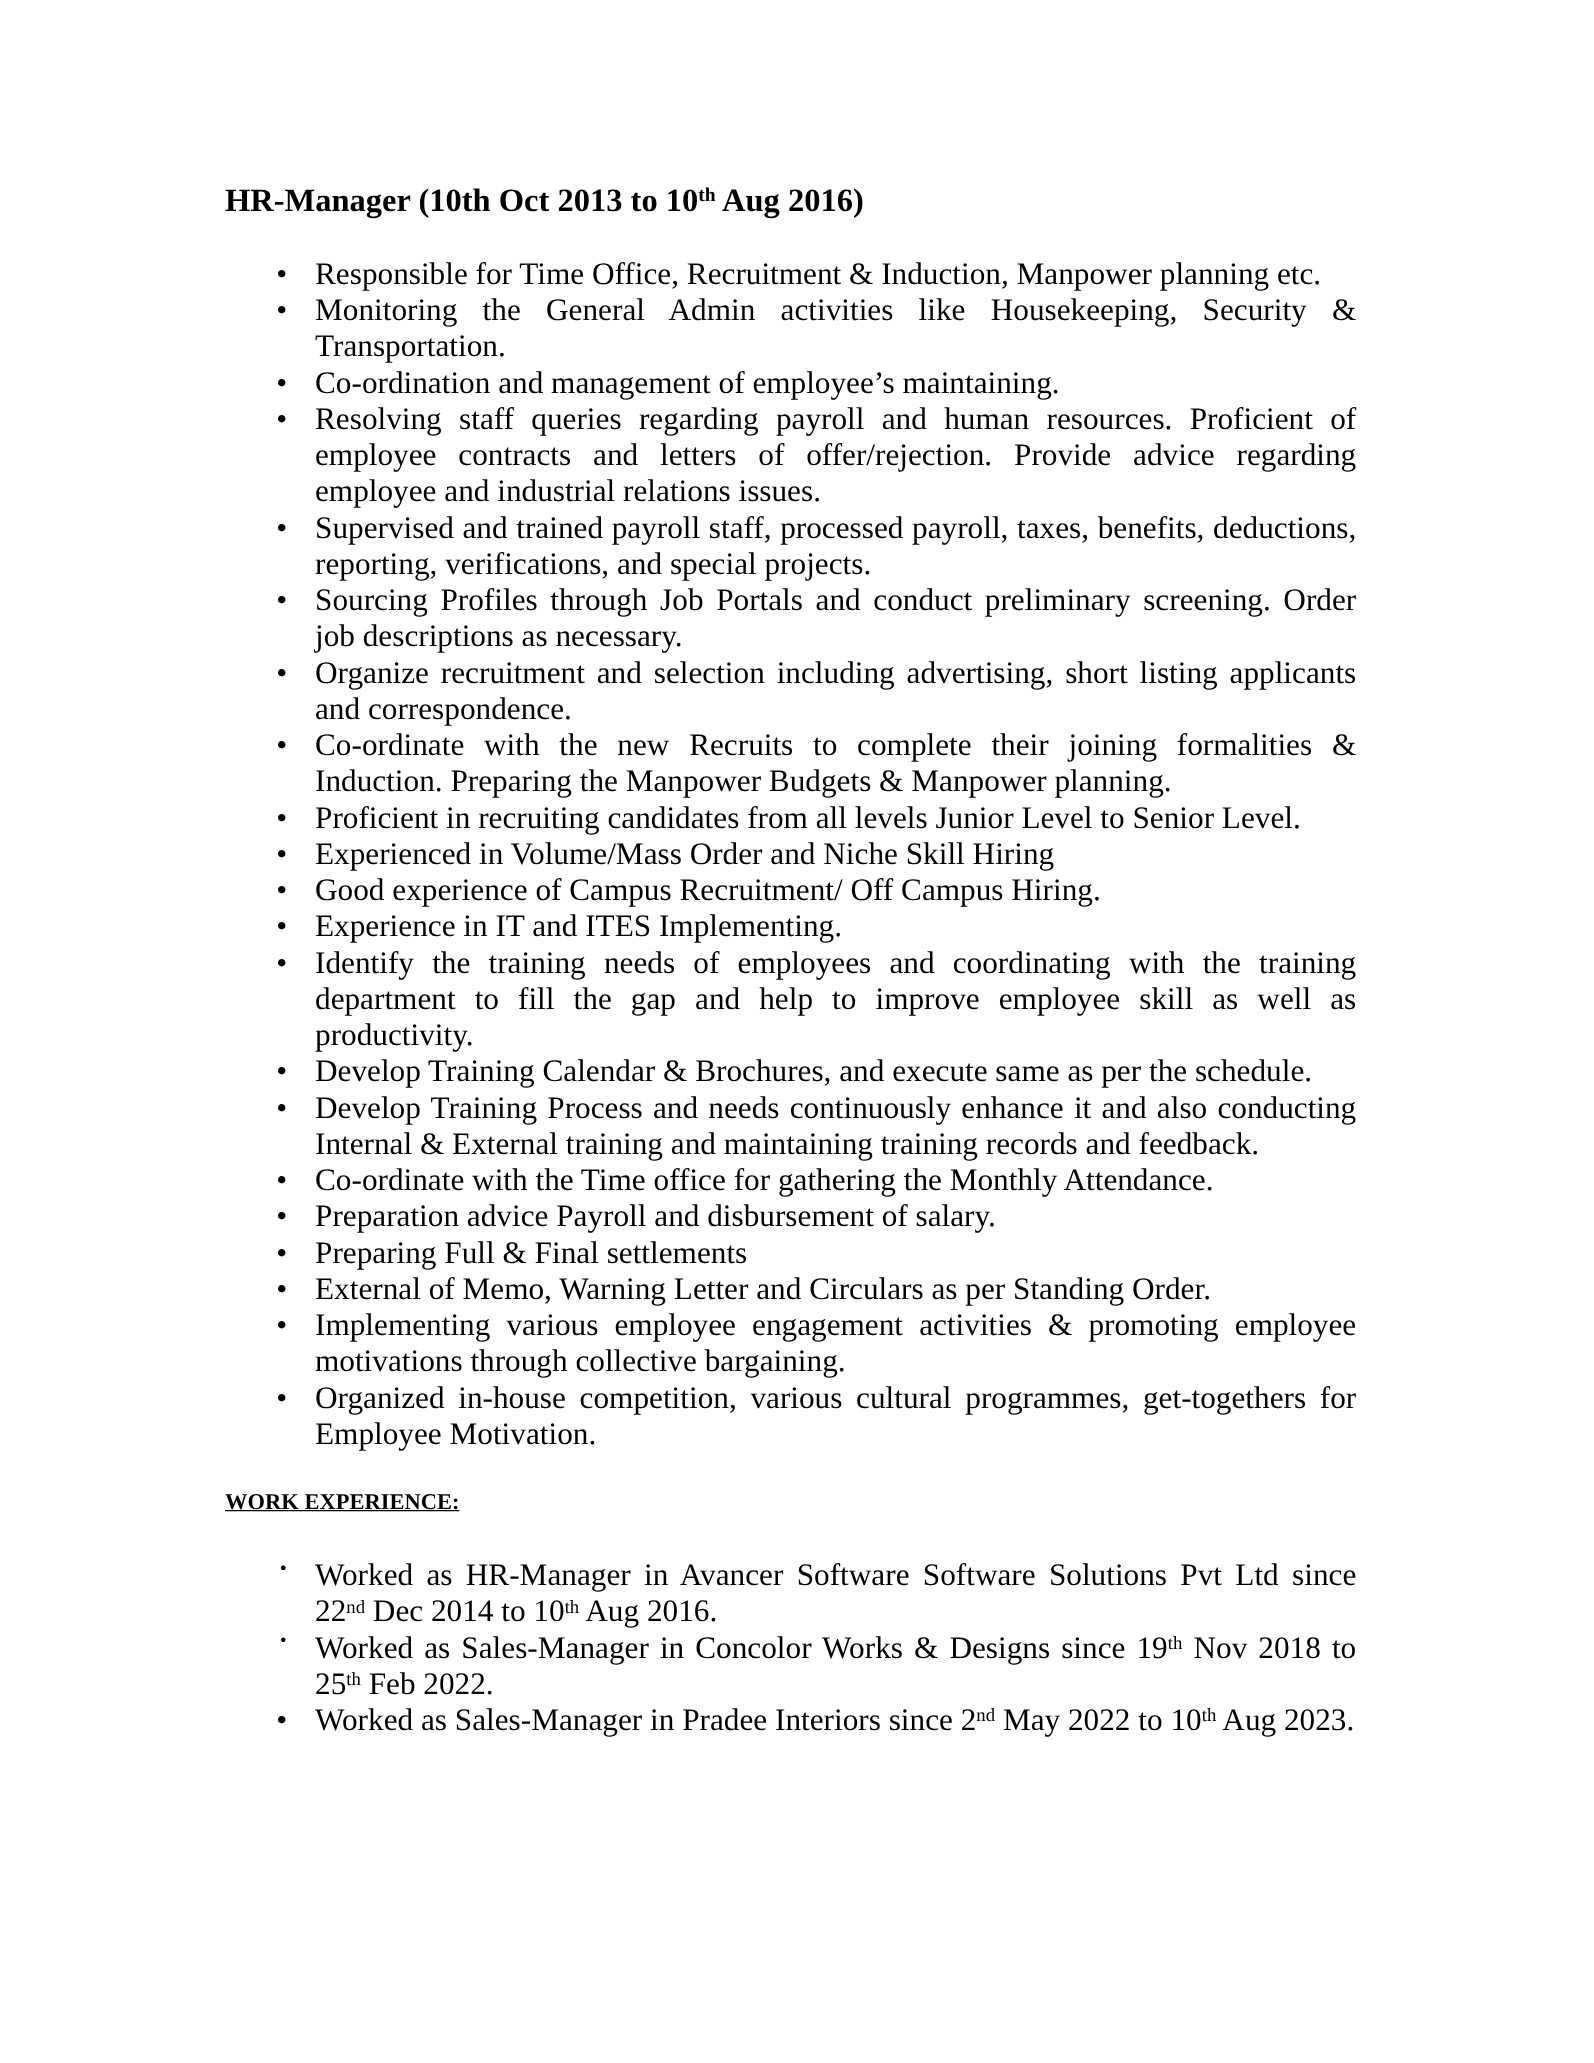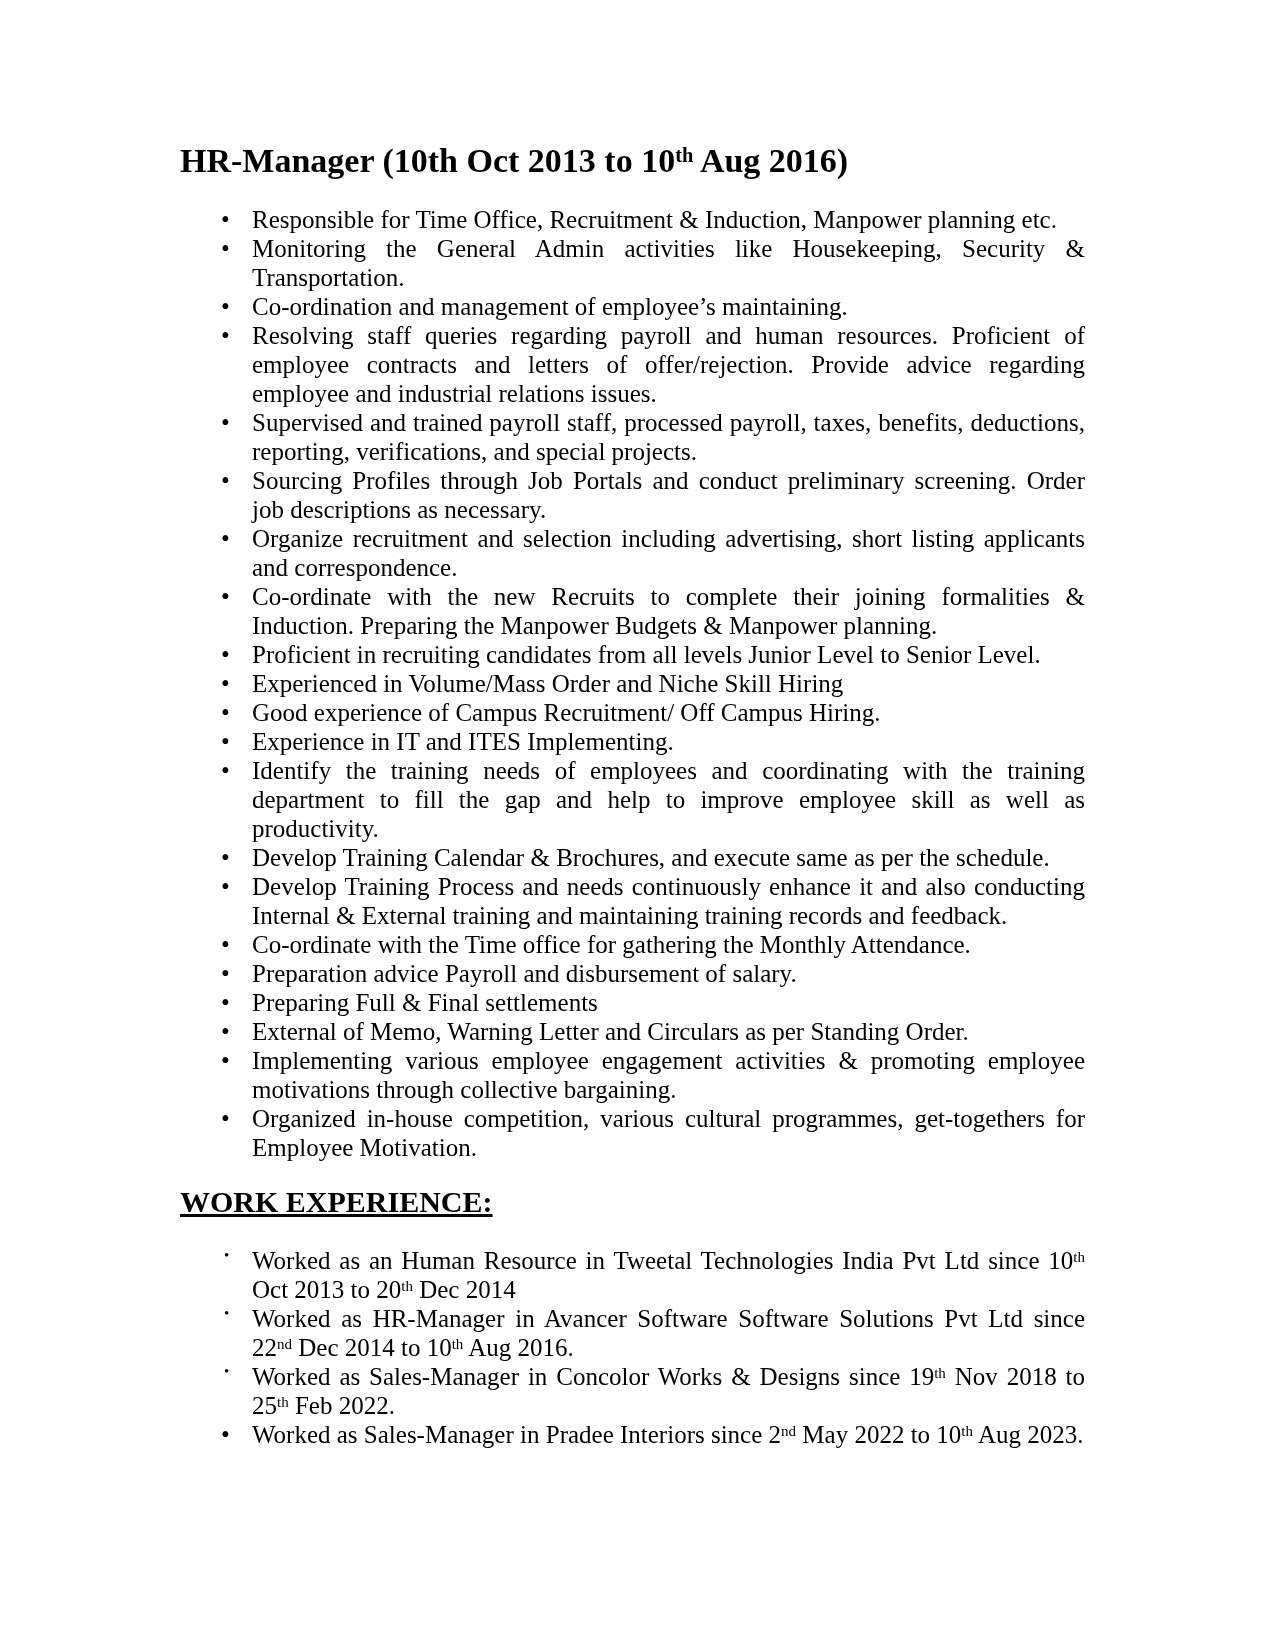--- a/index.html
+++ b/index.html
@@ -15,21 +15,21 @@
     padding: 146px 190px 0 180px;
     background: #ffffff;
     color: #000000;
     font-family: "Liberation Serif", "DejaVu Serif", serif;
     font-size: 25px;
     line-height: 29px;
     overflow: hidden;
   }
   .doc-title {
     margin: 0;
-    font-size: 34px;
+    font-size: 26px;
     line-height: 29px;
     font-weight: bold;
     text-align: left;
   }
   ul.bullet-list {
     list-style: none;
     margin: 30px 0 0 0;
     padding: 0;
   }
   ul.bullet-list li {
@@ -46,21 +46,21 @@
   .marker.normal {
     font-size: 25px;
   }
   .marker.raised {
     left: 44px;
     top: -5px;
     font-size: 15px;
   }
   .section-heading {
     margin: 25px 0 0 0;
-    font-size: 30px;
+    font-size: 18px;
     line-height: 29px;
     font-weight: bold;
     text-decoration: underline;
   }
   .we-list {
     margin-top: 30px !important;
   }
   sup {
     font-size: 0.6em;
     line-height: 0;
@@ -96,19 +96,19 @@
       <li><span class="marker normal">•</span><span class="txt">Preparation advice Payroll and disbursement of salary.</span></li>
       <li><span class="marker normal">•</span><span class="txt">Preparing Full &amp; Final settlements</span></li>
       <li><span class="marker normal">•</span><span class="txt">External of Memo, Warning Letter and Circulars as per Standing Order.</span></li>
       <li><span class="marker normal">•</span><span class="txt">Implementing various employee engagement activities &amp; promoting employee motivations through collective bargaining.</span></li>
       <li><span class="marker normal">•</span><span class="txt">Organized in-house competition, various cultural programmes, get-togethers for Employee Motivation.</span></li>
     </ul>
 
   <h2 class="section-heading">WORK EXPERIENCE:</h2>
 
   <ul class="bullet-list we-list">
-      <li><span class="marker raised">•</span><span class="txt">Worked as an Human Resource in Tweetal Technologies India Pvt Ltd since 10<sup>th</sup> Oct 2013 to 20<sup>th</sup> Dec 2014</span></li>
+      <li><span class="marker raised">•</span></li>
       <li><span class="marker raised">•</span><span class="txt">Worked as HR-Manager in Avancer Software Software Solutions Pvt Ltd since 22<sup>nd</sup> Dec 2014 to 10<sup>th</sup> Aug 2016.</span></li>
       <li><span class="marker raised">•</span><span class="txt">Worked as Sales-Manager in Concolor Works &amp; Designs since 19<sup>th</sup> Nov 2018 to 25<sup>th</sup> Feb 2022.</span></li>
       <li><span class="marker normal">•</span><span class="txt">Worked as Sales-Manager in Pradee Interiors since 2<sup>nd</sup> May 2022 to 10<sup>th</sup> Aug 2023.</span></li>
     </ul>
 
 </div>
 
 </body></html>

